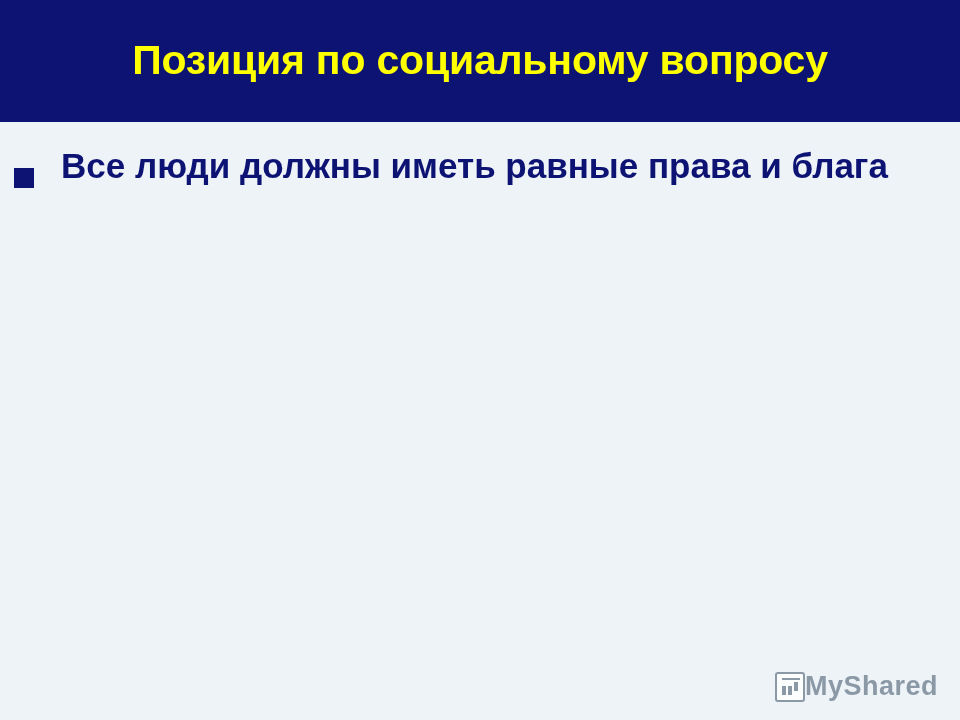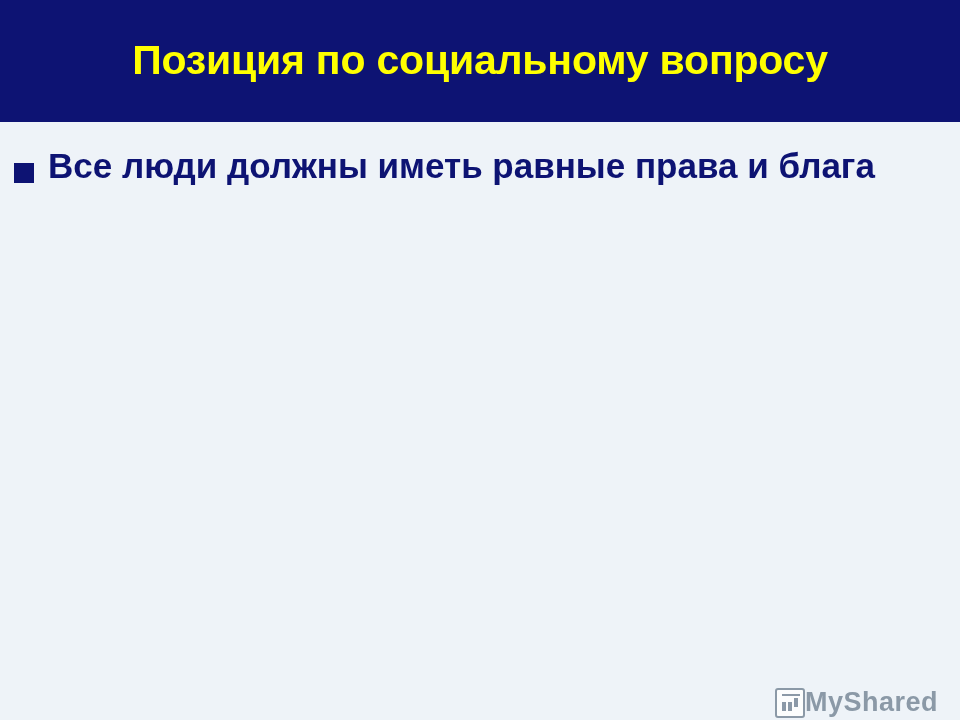--- a/index.html
+++ b/index.html
@@ -48,42 +48,43 @@
     left: 0;
     top: 122px;
     width: 960px;
     height: 598px;
     background: #eef3f8;
     box-sizing: border-box;
     padding: 22px 34px 0 14px;
   }
   .bullet-item {
     display: flex;
-    align-items: center;
+    align-items: flex-end;
     margin-bottom: 22px;
+    gap: 13px;
   }
   .bullet-marker {
     flex: 0 0 auto;
     width: 20px;
     height: 20px;
     background: #0d1373;
     margin-top: 13px;
     margin-right: 14px;
   }
   .bullet-text {
     color: #0d1373;
     font-size: 35px;
     font-weight: bold;
     line-height: 1.26;
     max-width: 880px;
   }
   .watermark {
     position: absolute;
     right: 22px;
-    bottom: 2px;
+    bottom: 18px;
     display: flex;
     align-items: center;
     opacity: 0.85;
   }
   .watermark-icon {
     width: 30px;
     height: 30px;
     border: 2px solid #7a8a99;
     border-radius: 3px;
     box-sizing: border-box;

